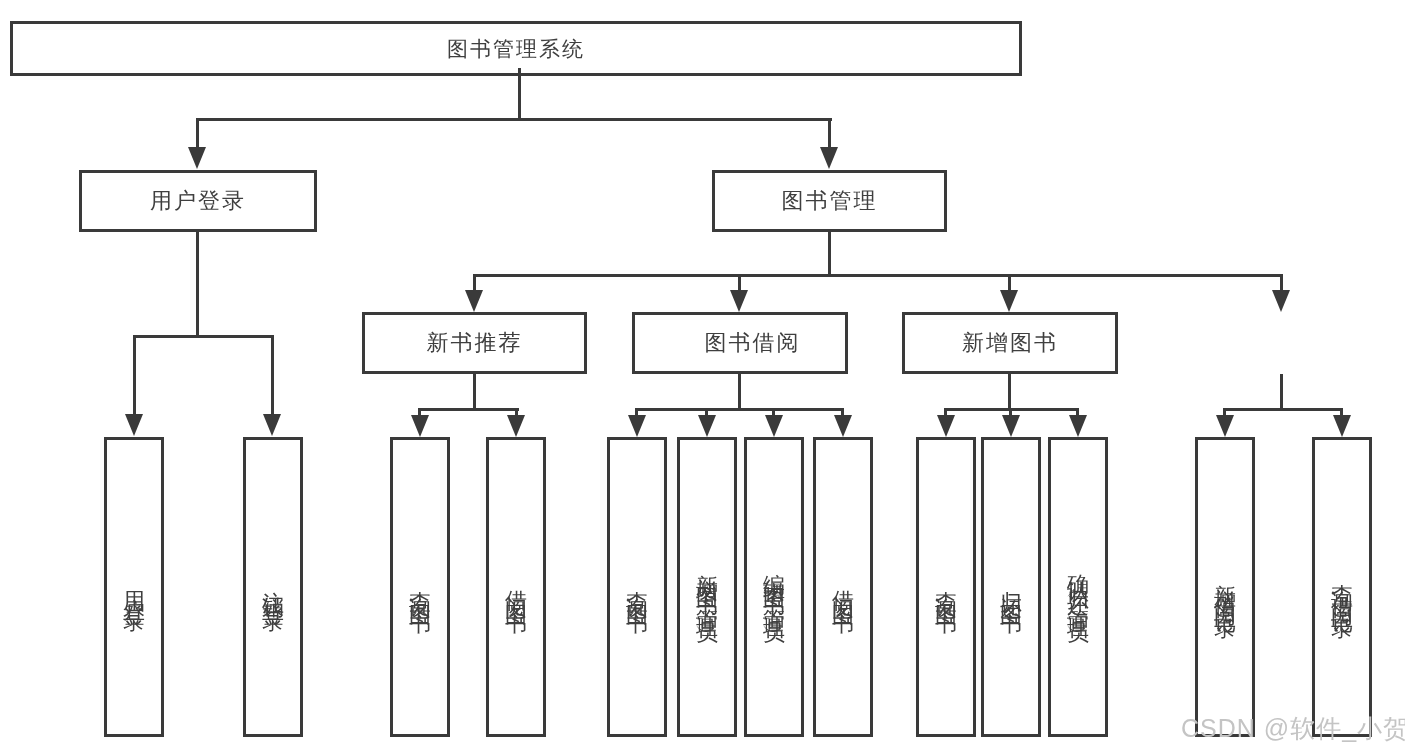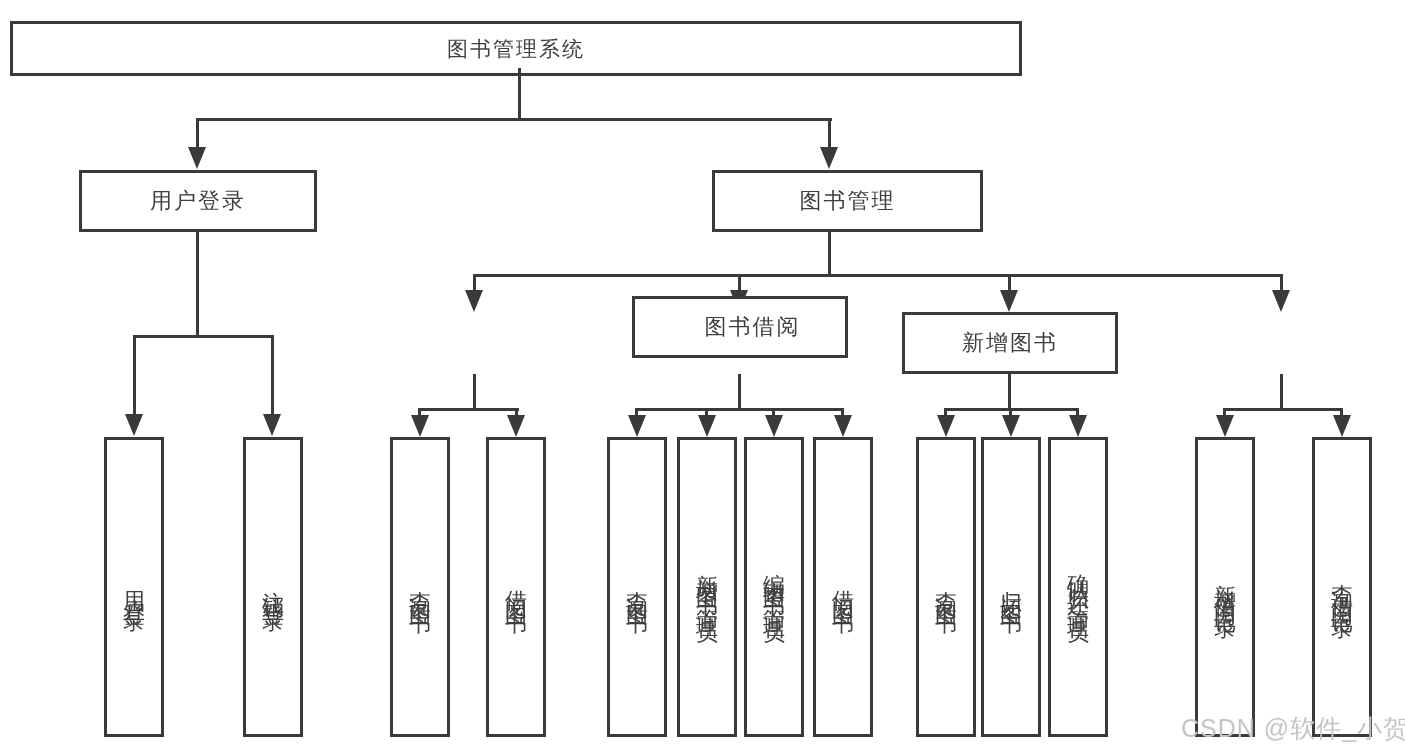--- a/index.html
+++ b/index.html
@@ -35,41 +35,42 @@
   <div class="b" style="left:10px;top:21px;width:1012px;height:55px;font-size:21px;">图书管理系统</div>
 
   <div class="ln" style="left:518px;top:68px;width:3px;height:50px;"></div>
   <div class="ln" style="left:196px;top:118px;width:636px;height:3px;"></div>
   <div class="ln" style="left:196px;top:118px;width:3px;height:30px;"></div>
   <div class="ah" style="left:188px;top:147px;"></div>
   <div class="ln" style="left:828px;top:118px;width:3px;height:30px;"></div>
   <div class="ah" style="left:820px;top:147px;"></div>
 
   <div class="b" style="left:79px;top:170px;width:238px;height:62px;">用户登录</div>
-  <div class="b" style="left:712px;top:170px;width:271px;height:62px;">图书管理</div>
+  <div class="b" style="left:712px;top:170px;width:235px;height:62px;">图书管理</div>
 
   <div class="ln" style="left:196px;top:232px;width:3px;height:103px;"></div>
   <div class="ln" style="left:133px;top:335px;width:141px;height:3px;"></div>
   <div class="ln" style="left:133px;top:335px;width:3px;height:80px;"></div>
   <div class="ah" style="left:125px;top:414px;"></div>
   <div class="ln" style="left:271px;top:335px;width:3px;height:80px;"></div>
   <div class="ah" style="left:263px;top:414px;"></div>
 
   <div class="ln" style="left:828px;top:232px;width:3px;height:42px;"></div>
   <div class="ln" style="left:473px;top:274px;width:810px;height:3px;"></div>
   <div class="ln" style="left:473px;top:274px;width:3px;height:20px;"></div>
   <div class="ah" style="left:465px;top:290px;"></div>
   <div class="ln" style="left:738px;top:274px;width:3px;height:20px;"></div>
   <div class="ah" style="left:730px;top:290px;"></div>
   <div class="ln" style="left:1008px;top:274px;width:3px;height:20px;"></div>
   <div class="ah" style="left:1000px;top:290px;"></div>
   <div class="ln" style="left:1280px;top:274px;width:3px;height:20px;"></div>
   <div class="ah" style="left:1272px;top:290px;"></div>
 
-  <div class="b" style="left:632px;top:296px;width:216px;height:62px;padding-left:25px;">图书借阅</div>
+  <div class="b" style="left:362px;top:312px;width:225px;height:62px;">新书推荐</div>
+  <div class="b" style="left:632px;top:312px;width:216px;height:62px;padding-left:25px;">图书借阅</div>
   <div class="b" style="left:902px;top:312px;width:216px;height:62px;">新增图书</div>
 
   <div class="ln" style="left:473px;top:374px;width:3px;height:34px;"></div>
   <div class="ln" style="left:418px;top:408px;width:101px;height:3px;"></div>
   <div class="ln" style="left:418px;top:408px;width:3px;height:10px;"></div>
   <div class="ah" style="left:411px;top:415px;"></div>
   <div class="ln" style="left:515px;top:408px;width:3px;height:10px;"></div>
   <div class="ah" style="left:507px;top:415px;"></div>
 
   <div class="ln" style="left:738px;top:374px;width:3px;height:34px;"></div>

